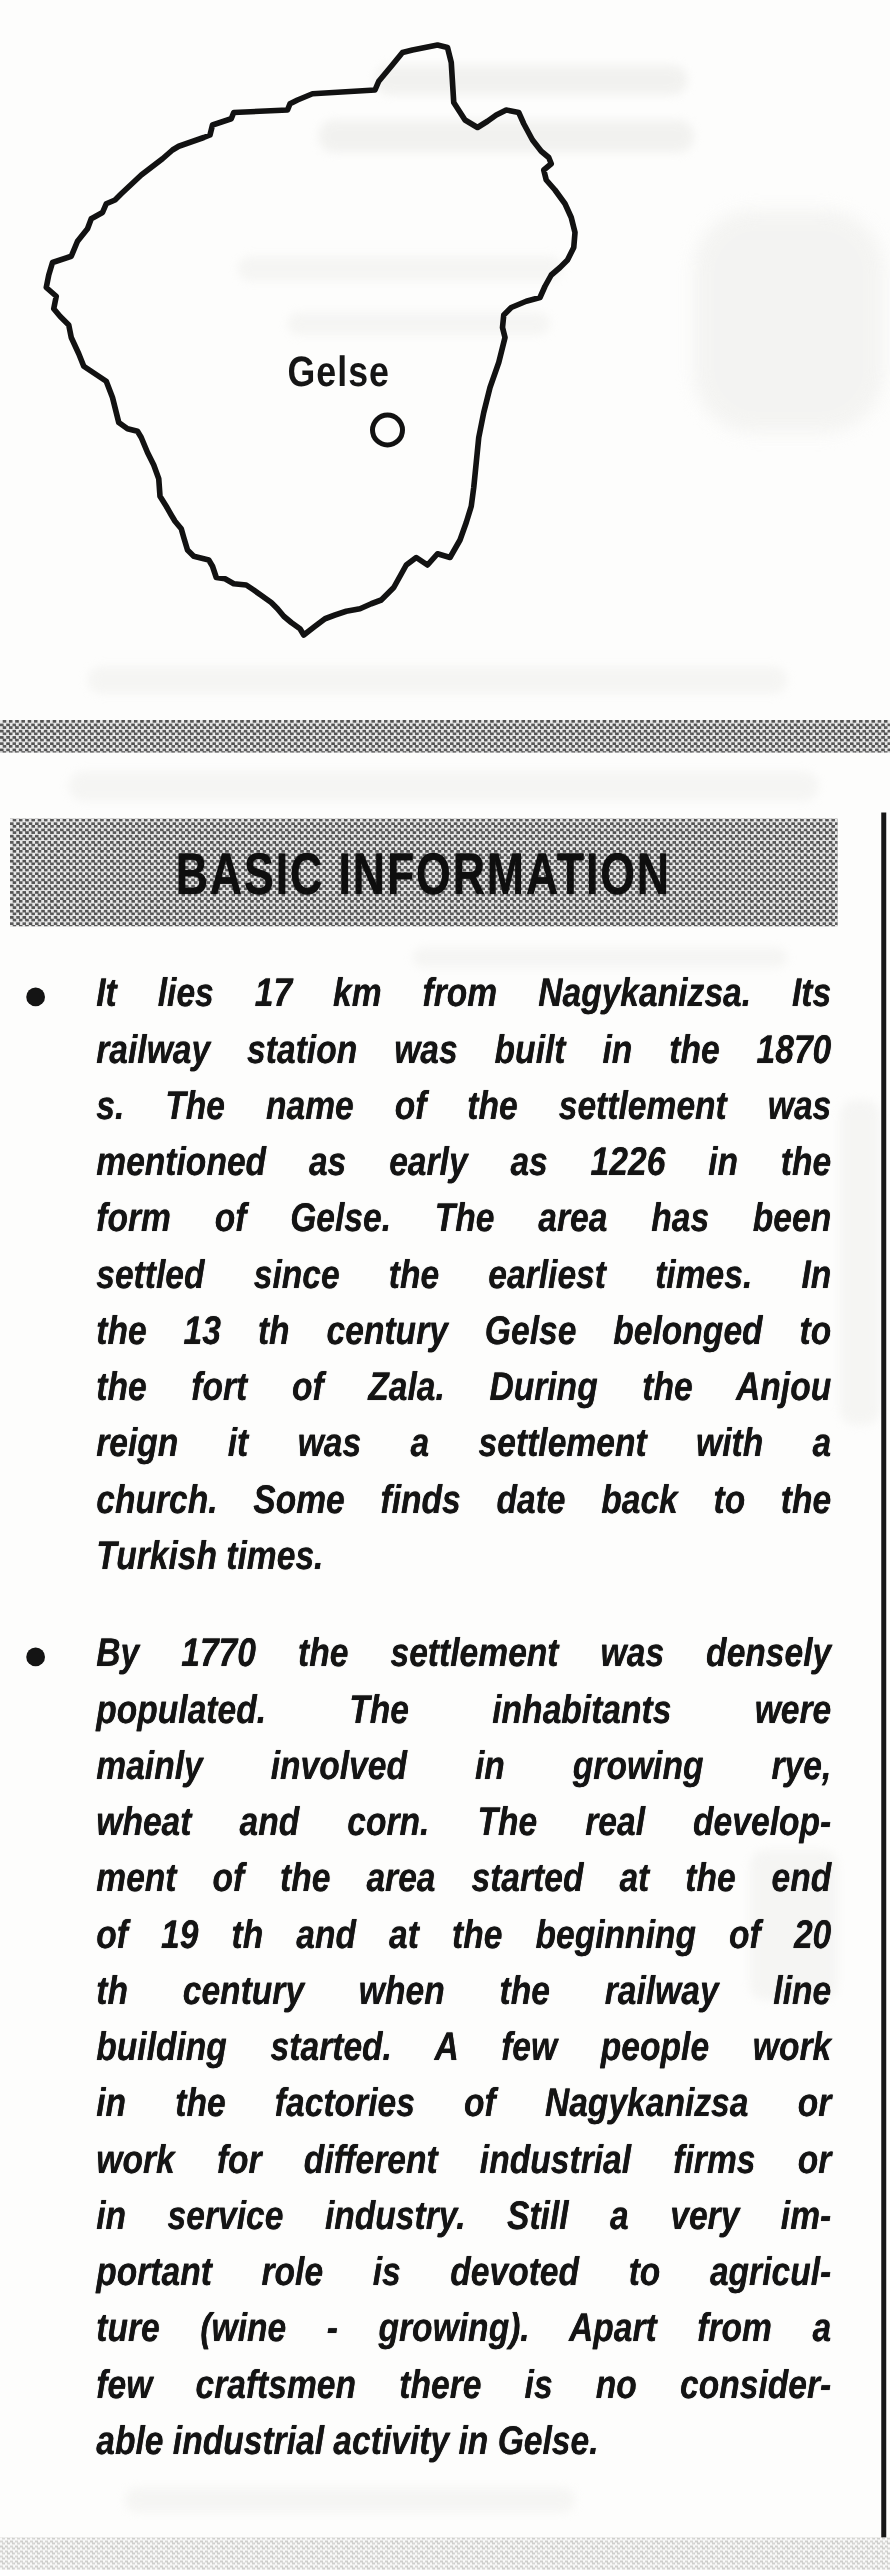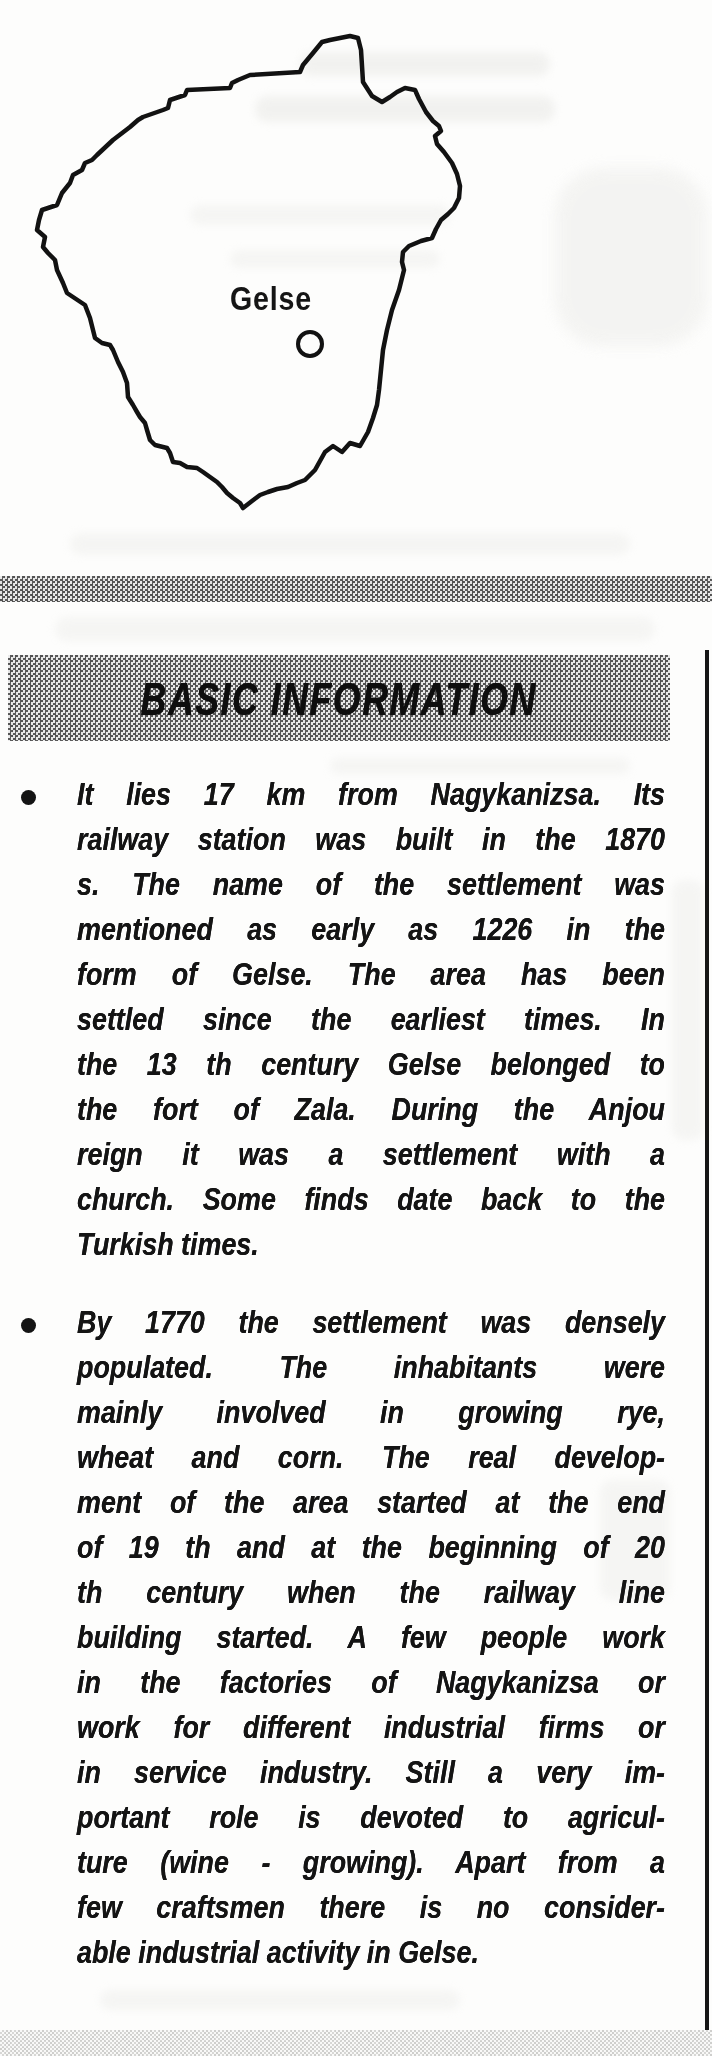--- a/index.html
+++ b/index.html
@@ -20,21 +20,20 @@
     position:absolute;left:230px;top:279px;width:120px;
     font-size:34px;font-weight:bold;color:#151515;letter-spacing:1px;
     transform:scaleX(.84);transform-origin:0 0;white-space:nowrap;
   }
   
   .halftone{
     background-image:
       repeating-conic-gradient(rgba(60,60,60,.80) 0% 25%, rgba(238,238,238,.85) 0% 50%),
       repeating-conic-gradient(#a8a8a8 0% 25%, #dcdcdc 0% 50%);
     background-size:5px 5px, 9px 9px;
-    font-style:italic;
   }
   .halftone-light{
     background-image:
       repeating-conic-gradient(rgba(190,190,188,.55) 0% 25%, rgba(250,250,249,.9) 0% 50%),
       repeating-conic-gradient(#e3e3e1 0% 25%, #f7f7f5 0% 50%);
     background-size:4px 4px, 11px 11px;
   }
   #divider-bar{position:absolute;left:0;top:576px;width:712px;height:26px;}
   #bottom-bar{position:absolute;left:0;top:2030px;width:712px;height:26px;}
   

